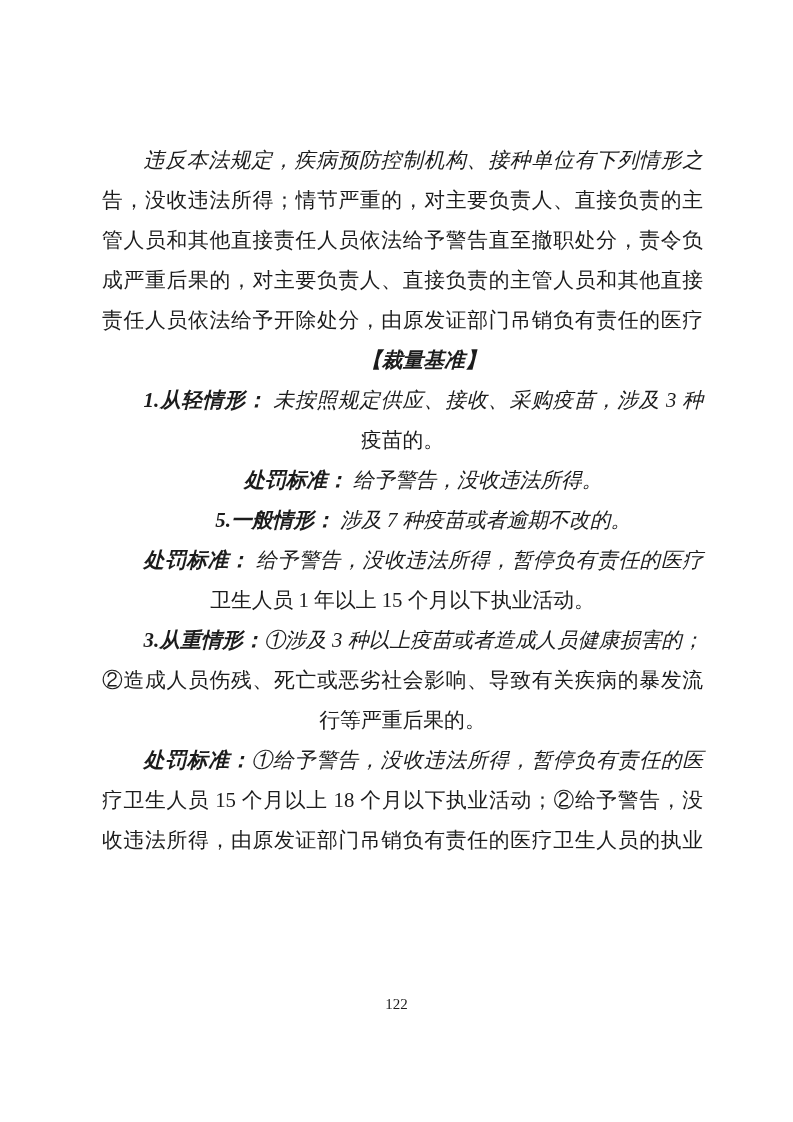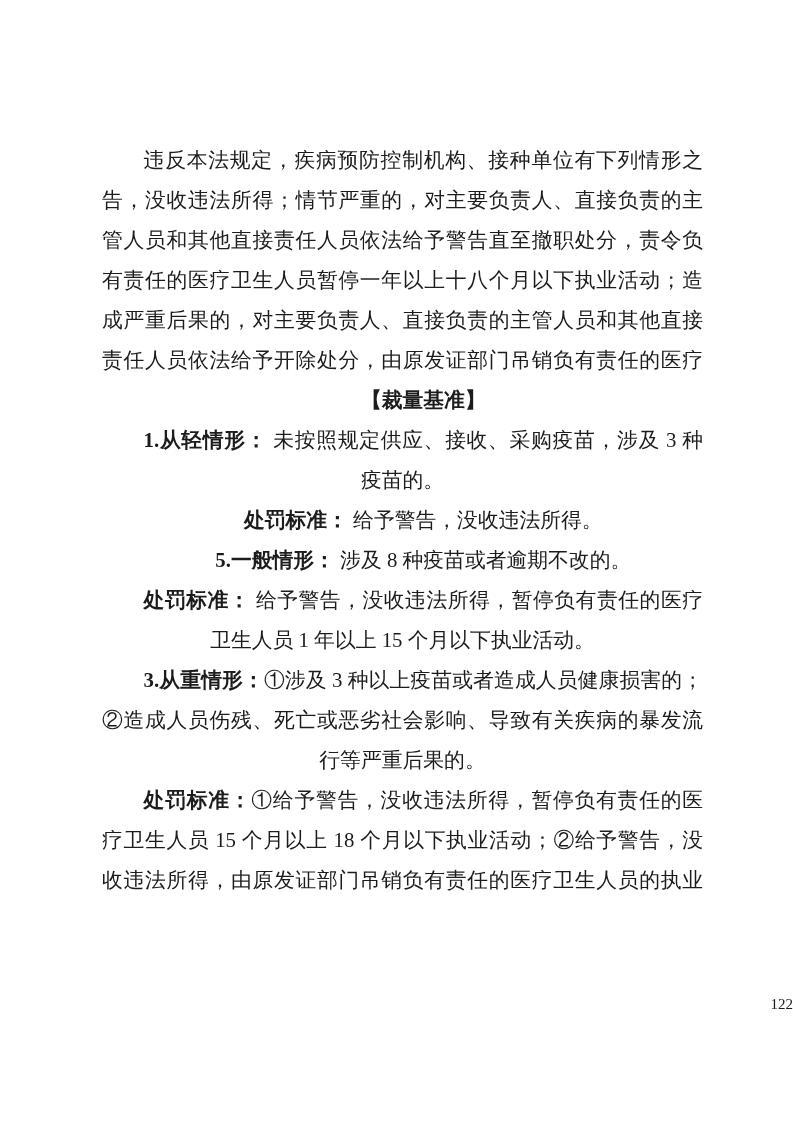--- a/index.html
+++ b/index.html
@@ -29,51 +29,51 @@
     text-align: center;
     white-space: normal;
   }
   .line.jst {
     text-align: justify;
     text-align-last: justify;
     text-justify: inter-character;
   }
   .line.ind {
     text-indent: 2em;
+    font-style: italic;
   }
   .b {
     font-weight: bold;
   }
   .page-number {
     position: absolute;
     top: 994px;
     left: 0;
     width: 100%;
-    text-align: right;
+    text-align: center;
     font-size: 15px;
     line-height: 20px;
     color: #1c1c1c;
   }
 </style>
 </head>
 <body>
 
 <div class="page">
   <div class="text-block">
       <div class="line ind jst"><span>违反本法规定，疾病预防控制机构、接种单位有下列情形之</span></div>
       <div class="line jst"><span>告，没收违法所得；情节严重的，对主要负责人、直接负责的主</span></div>
       <div class="line jst"><span>管人员和其他直接责任人员依法给予警告直至撤职处分，责令负</span></div>
-      <div class="line jst"><span>有责任的医疗卫生人员暂停一年以上十八个月以下执业活动；造</span></div>
       <div class="line jst"><span>成严重后果的，对主要负责人、直接负责的主管人员和其他直接</span></div>
       <div class="line jst"><span>责任人员依法给予开除处分，由原发证部门吊销负有责任的医疗</span></div>
       <div class="line ind"><span class="b">【裁量基准】</span></div>
       <div class="line ind jst"><span class="b">1.从轻情形：</span><span> 未按照规定供应、接收、采购疫苗，涉及 3 种</span></div>
       <div class="line"><span>疫苗的。</span></div>
       <div class="line ind"><span class="b">处罚标准：</span><span> 给予警告，没收违法所得。</span></div>
-      <div class="line ind"><span class="b">5.一般情形：</span><span> 涉及 8 种疫苗或者逾期不改的。</span></div>
+      <div class="line ind"><span class="b">5.一般情形：</span><span> 涉及 7 种疫苗或者逾期不改的。</span></div>
       <div class="line ind jst"><span class="b">处罚标准：</span><span> 给予警告，没收违法所得，暂停负有责任的医疗</span></div>
       <div class="line"><span>卫生人员 1 年以上 15 个月以下执业活动。</span></div>
       <div class="line ind jst"><span class="b">3.从重情形：</span><span>①涉及 3 种以上疫苗或者造成人员健康损害的；</span></div>
       <div class="line jst"><span>②造成人员伤残、死亡或恶劣社会影响、导致有关疾病的暴发流</span></div>
       <div class="line"><span>行等严重后果的。</span></div>
       <div class="line ind jst"><span class="b">处罚标准：</span><span>①给予警告，没收违法所得，暂停负有责任的医</span></div>
       <div class="line jst"><span>疗卫生人员 15 个月以上 18 个月以下执业活动；②给予警告，没</span></div>
       <div class="line jst"><span>收违法所得，由原发证部门吊销负有责任的医疗卫生人员的执业</span></div>
     </div>
   <div class="page-number">122</div>

